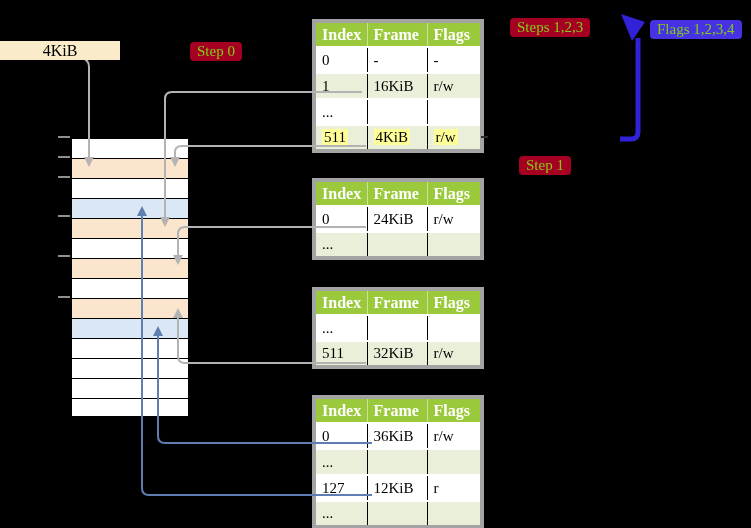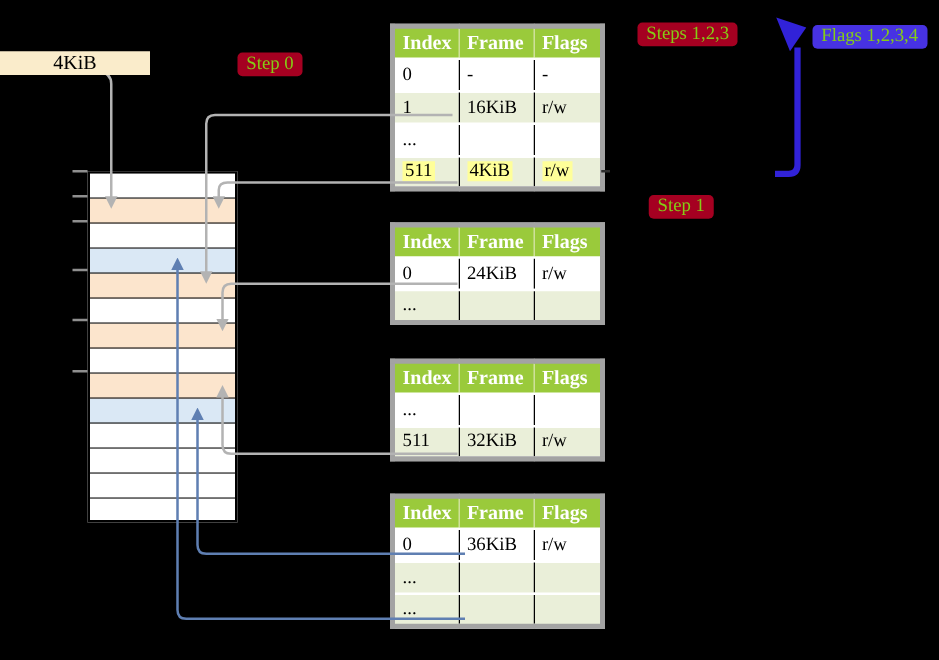--- a/index.html
+++ b/index.html
@@ -206,20 +206,25 @@
     <tr>
       <td>0</td>
       <td>36KiB</td>
       <td>r/w</td>
     </tr>
     <tr class="shade">
       <td>...</td>
       <td></td>
       <td></td>
     </tr>
+    <tr>
+      <td>127</td>
+      <td>12KiB</td>
+      <td>r</td>
+    </tr>
     <tr class="shade">
       <td>...</td>
       <td></td>
       <td></td>
     </tr>
   </tbody>
 </table>
 
 <svg id="wires" width="751" height="528" viewBox="0 0 751 528">
   <defs>

